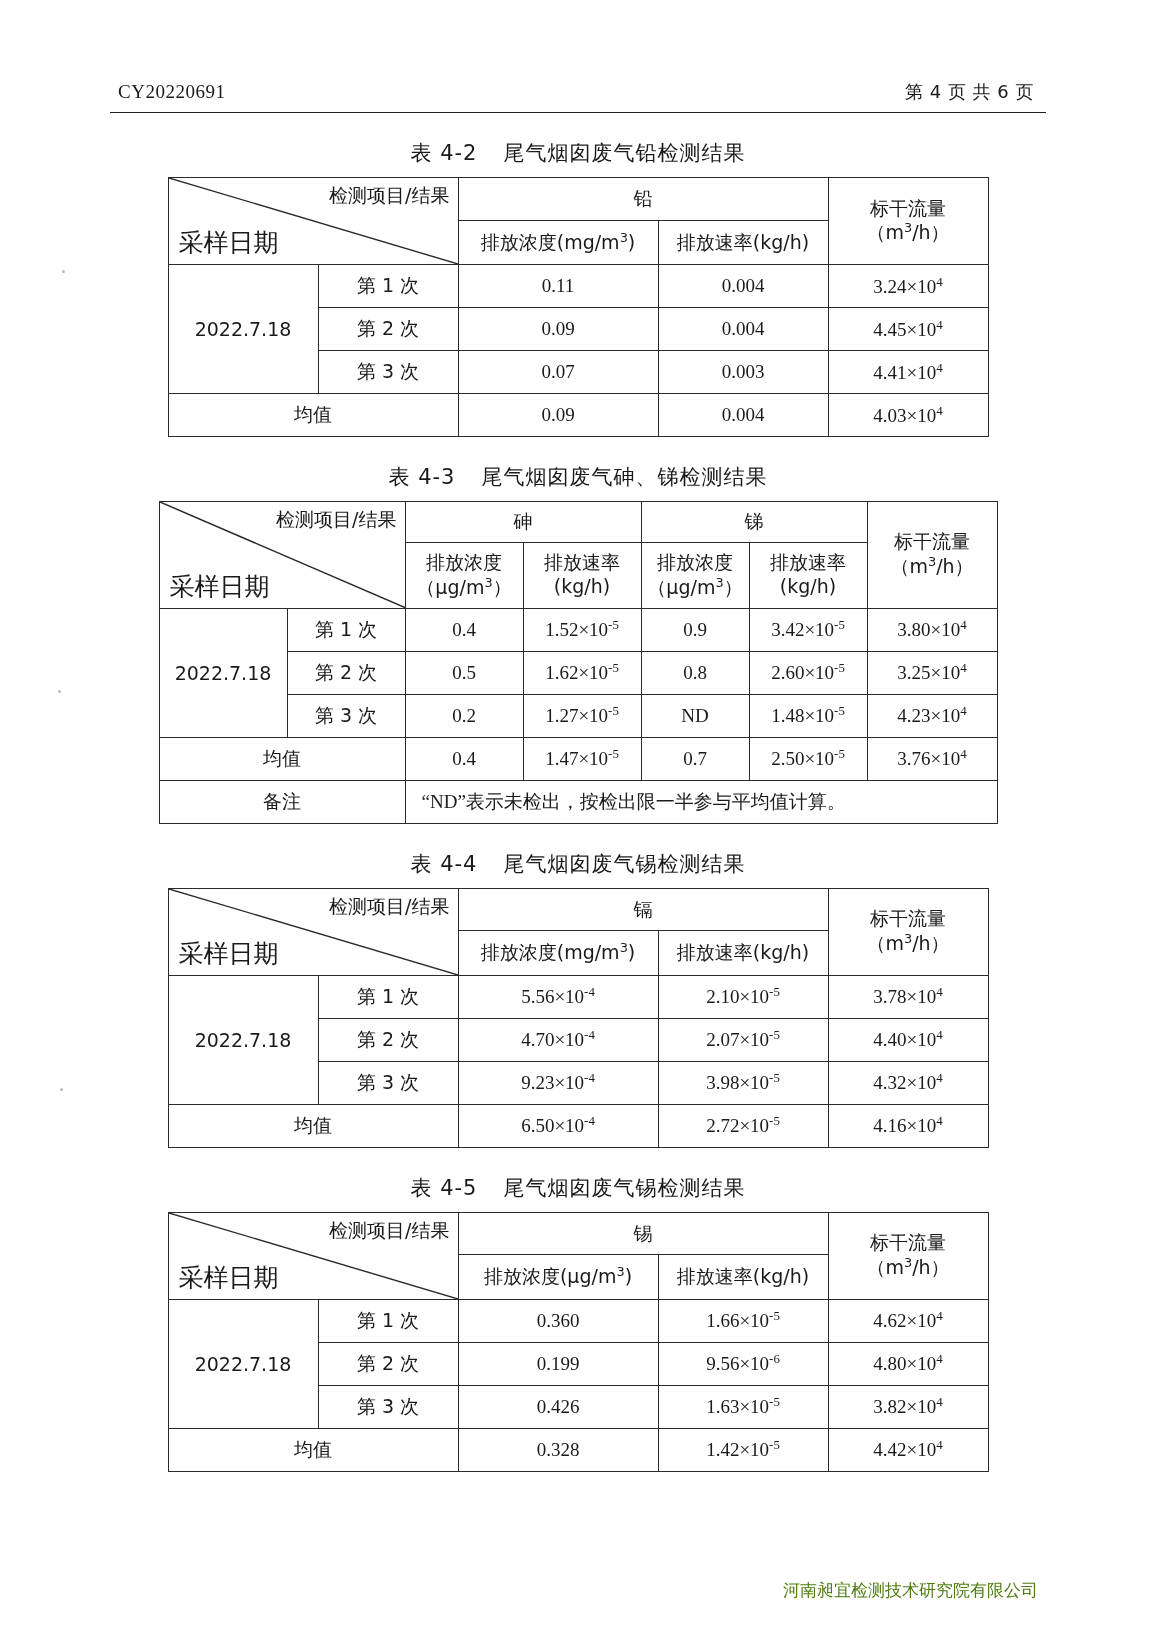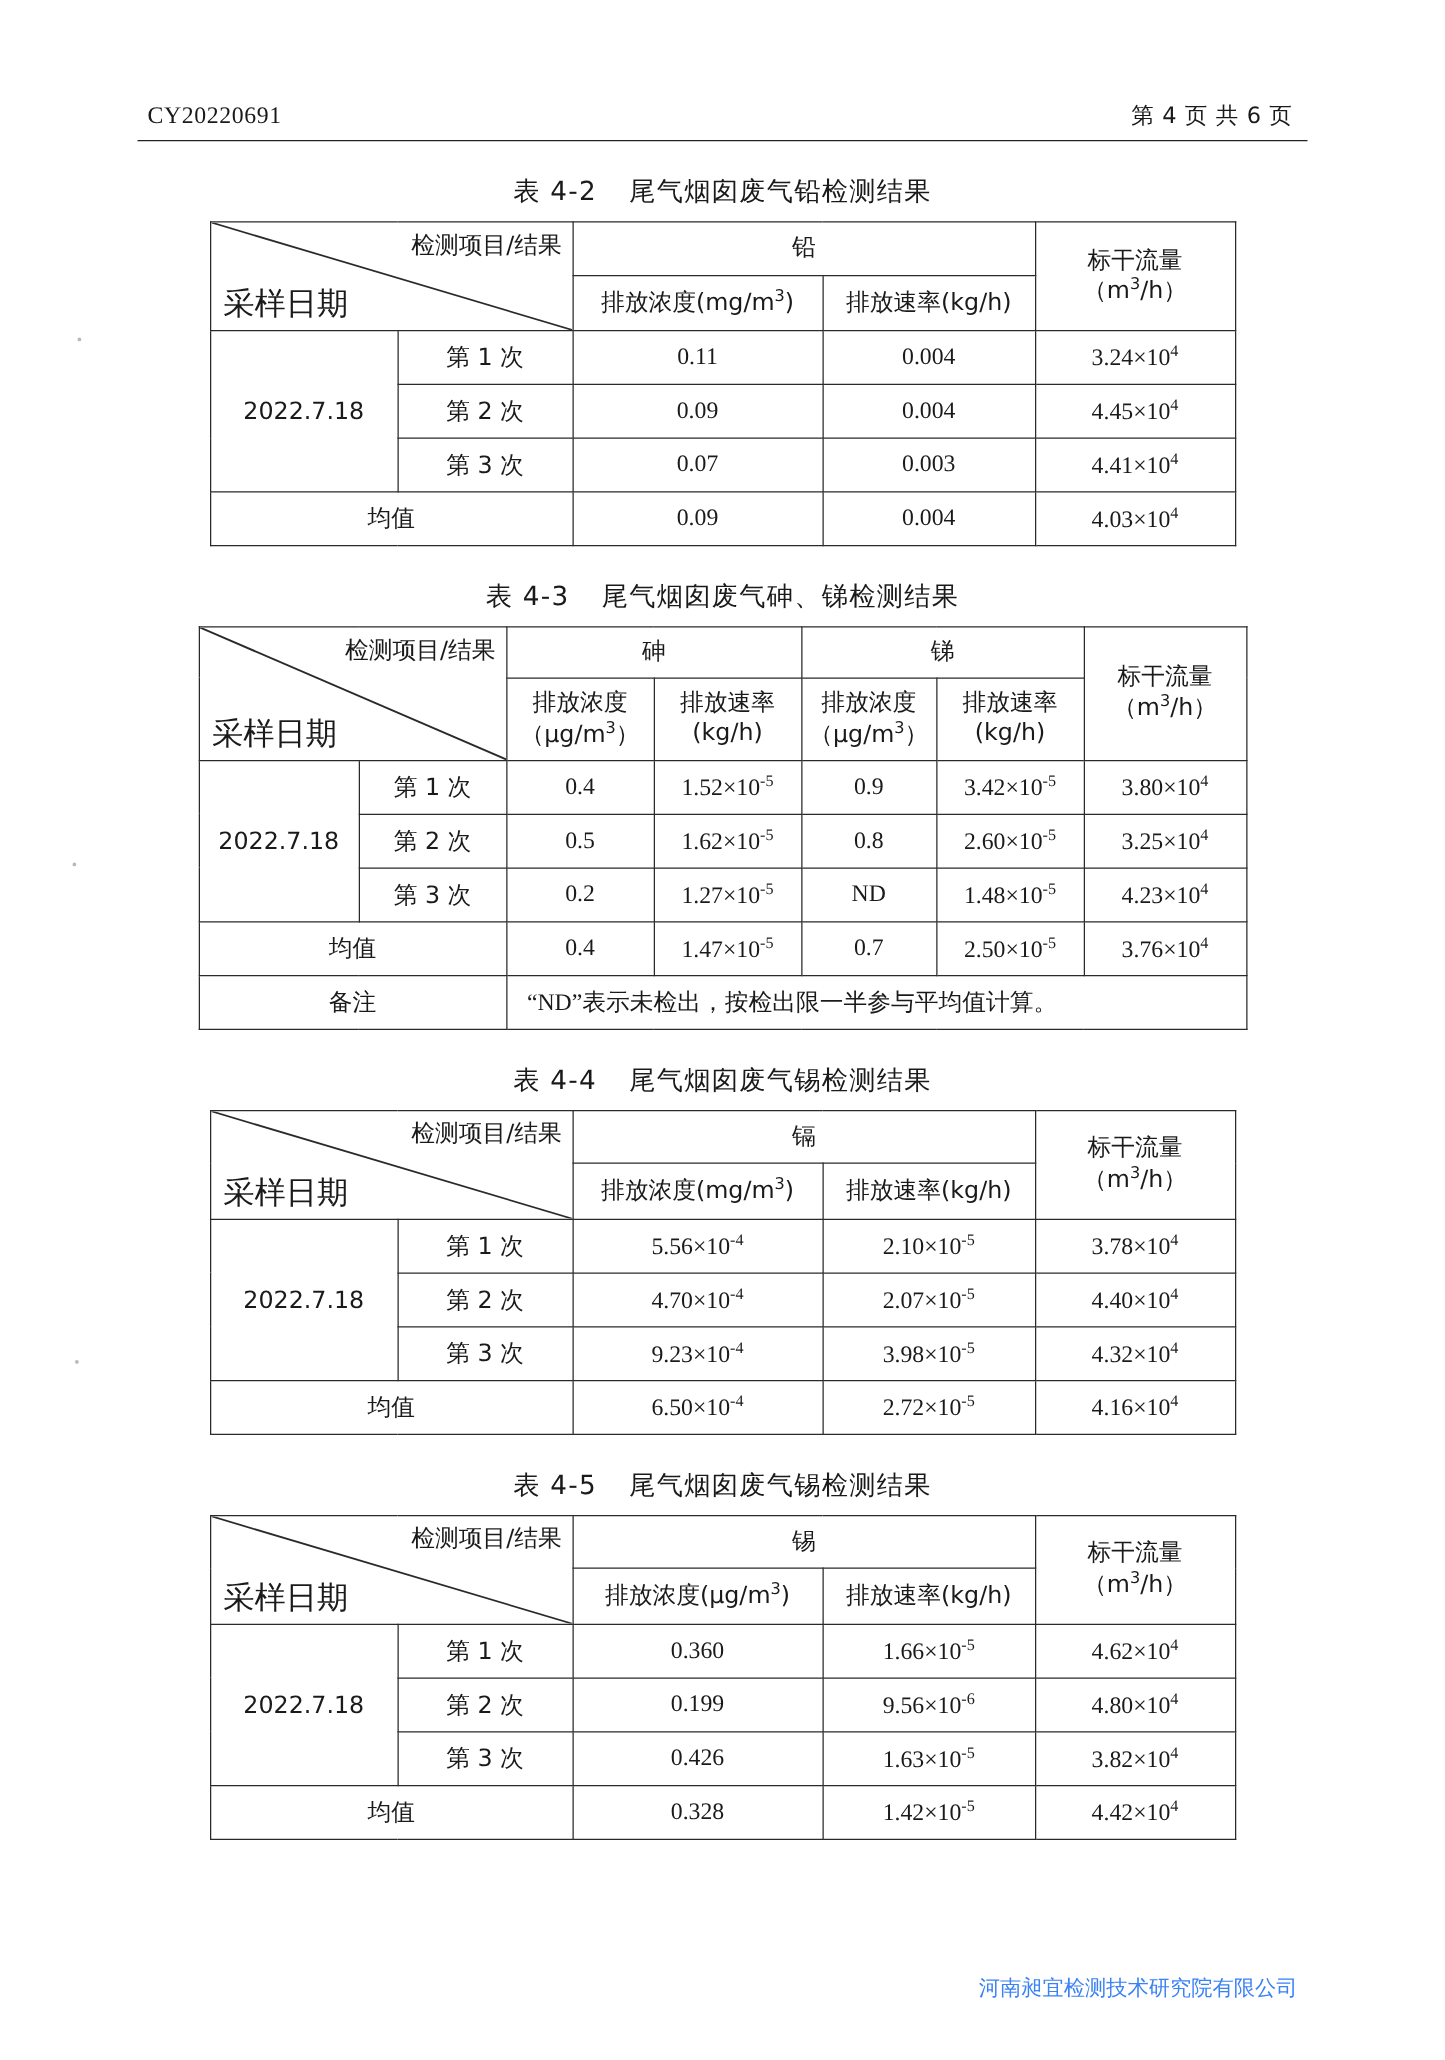--- a/index.html
+++ b/index.html
@@ -113,21 +113,21 @@
   
   .doc-footer {
     position: absolute;
     left: 0;
     right: 0;
     bottom: 46px;
     text-align: right;
     padding-right: 118px;
     font-family: "DejaVu Sans", sans-serif;
     font-size: 17px;
-    color: #3b82f6;
+    color: #4d7c0f;
   }
   
   .speck {
     position: absolute;
     width: 3px; height: 3px;
     background: #b9b9b9;
     border-radius: 50%;
   }
 </style>
 </head>

